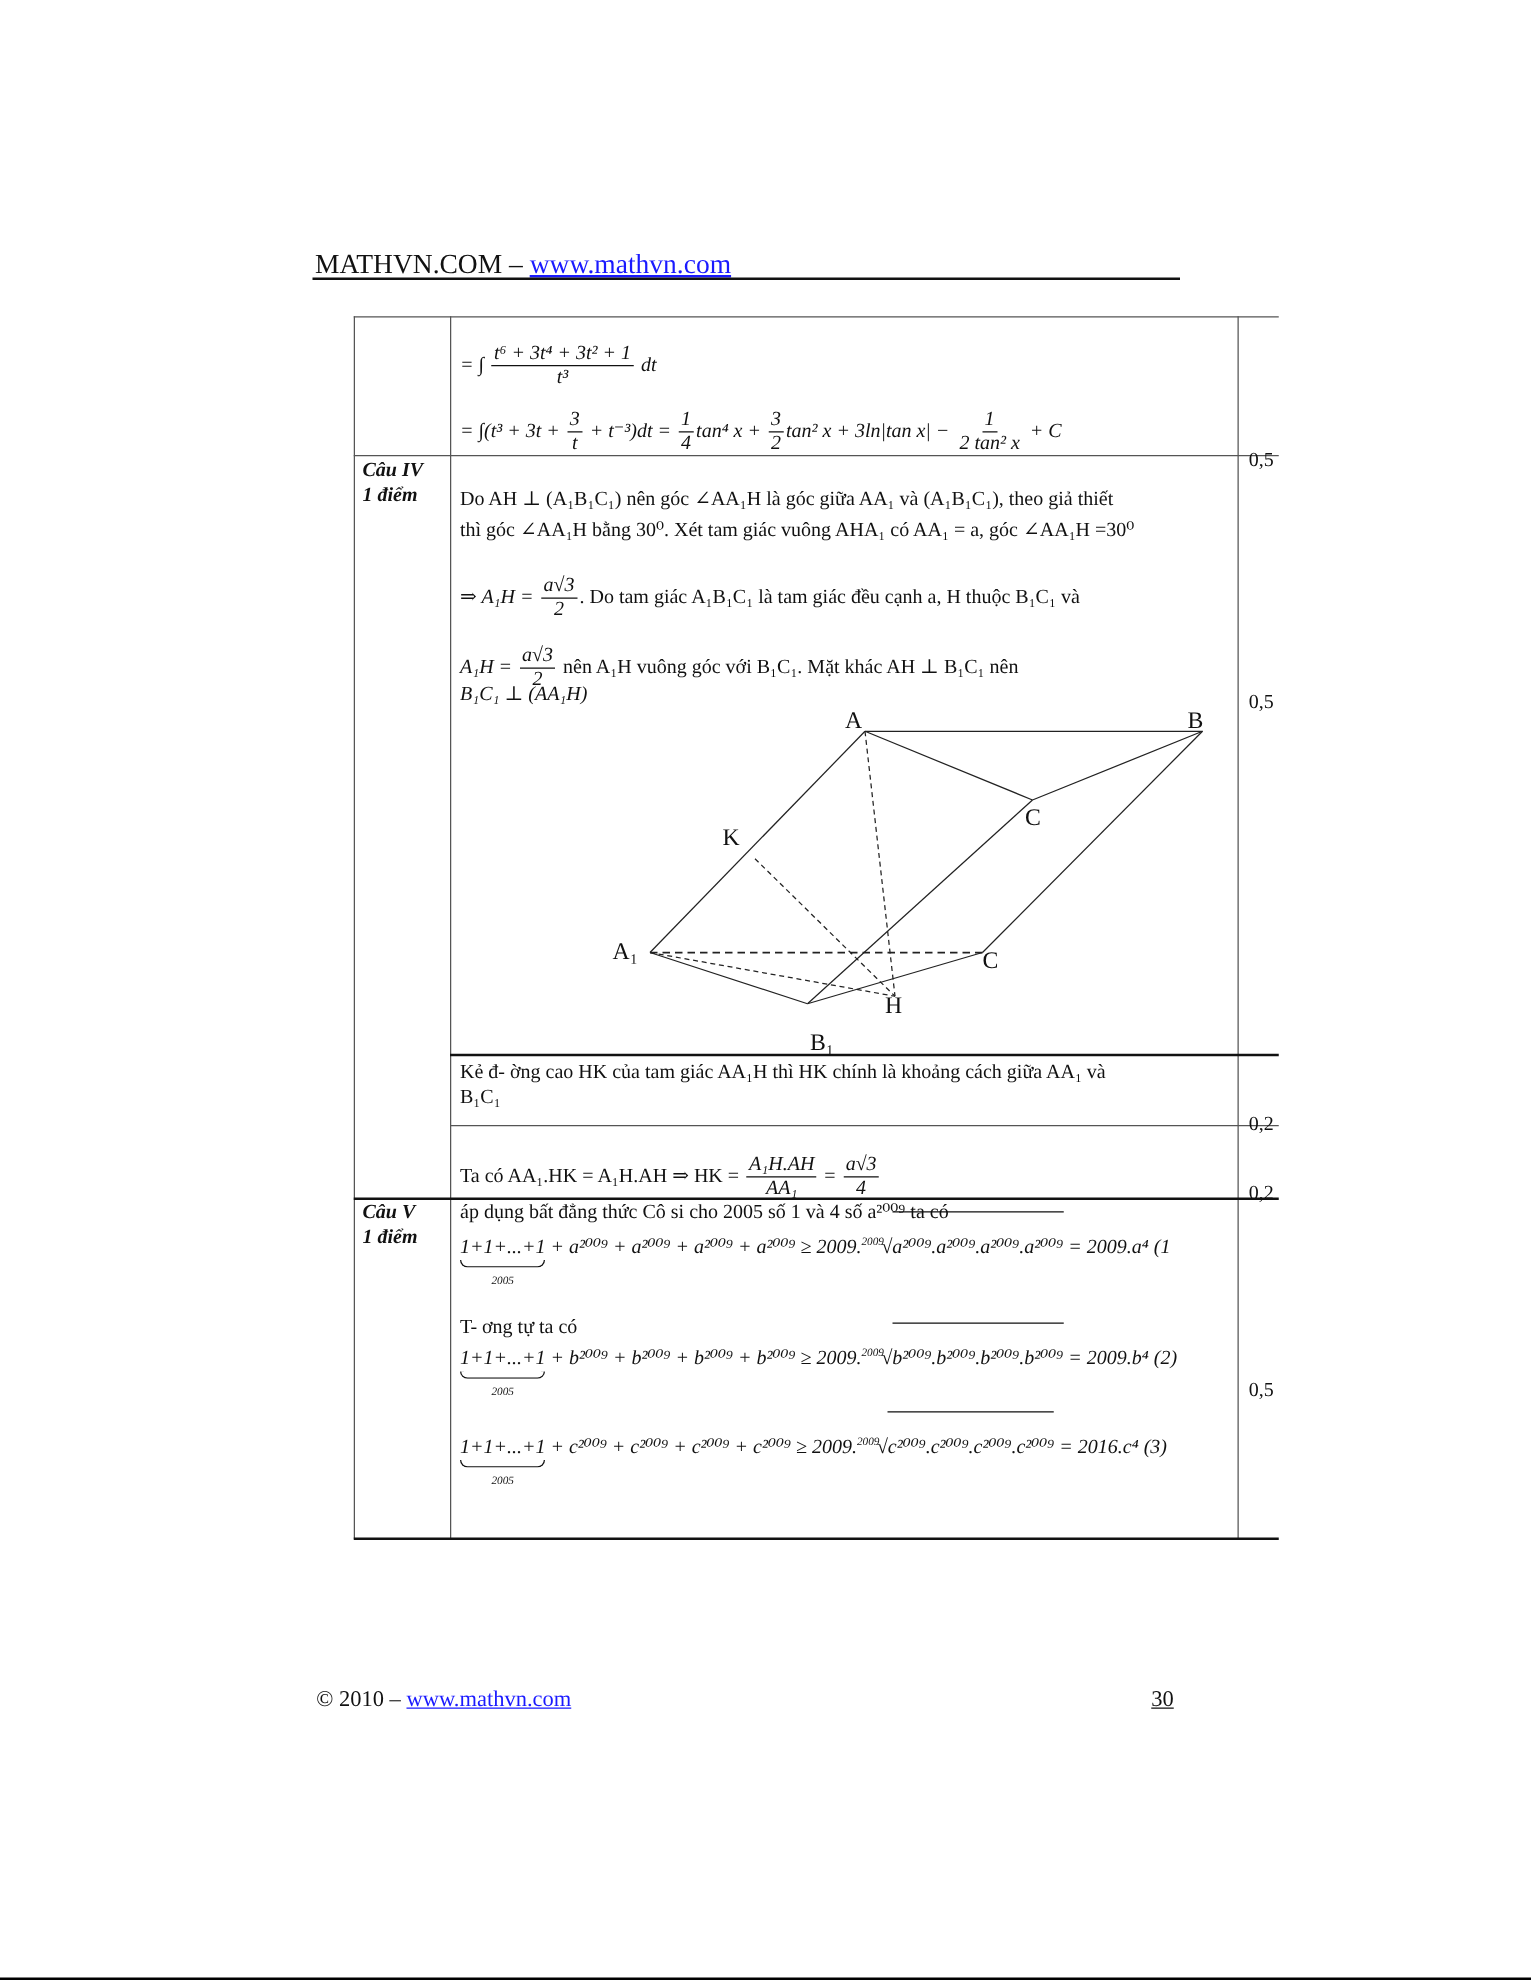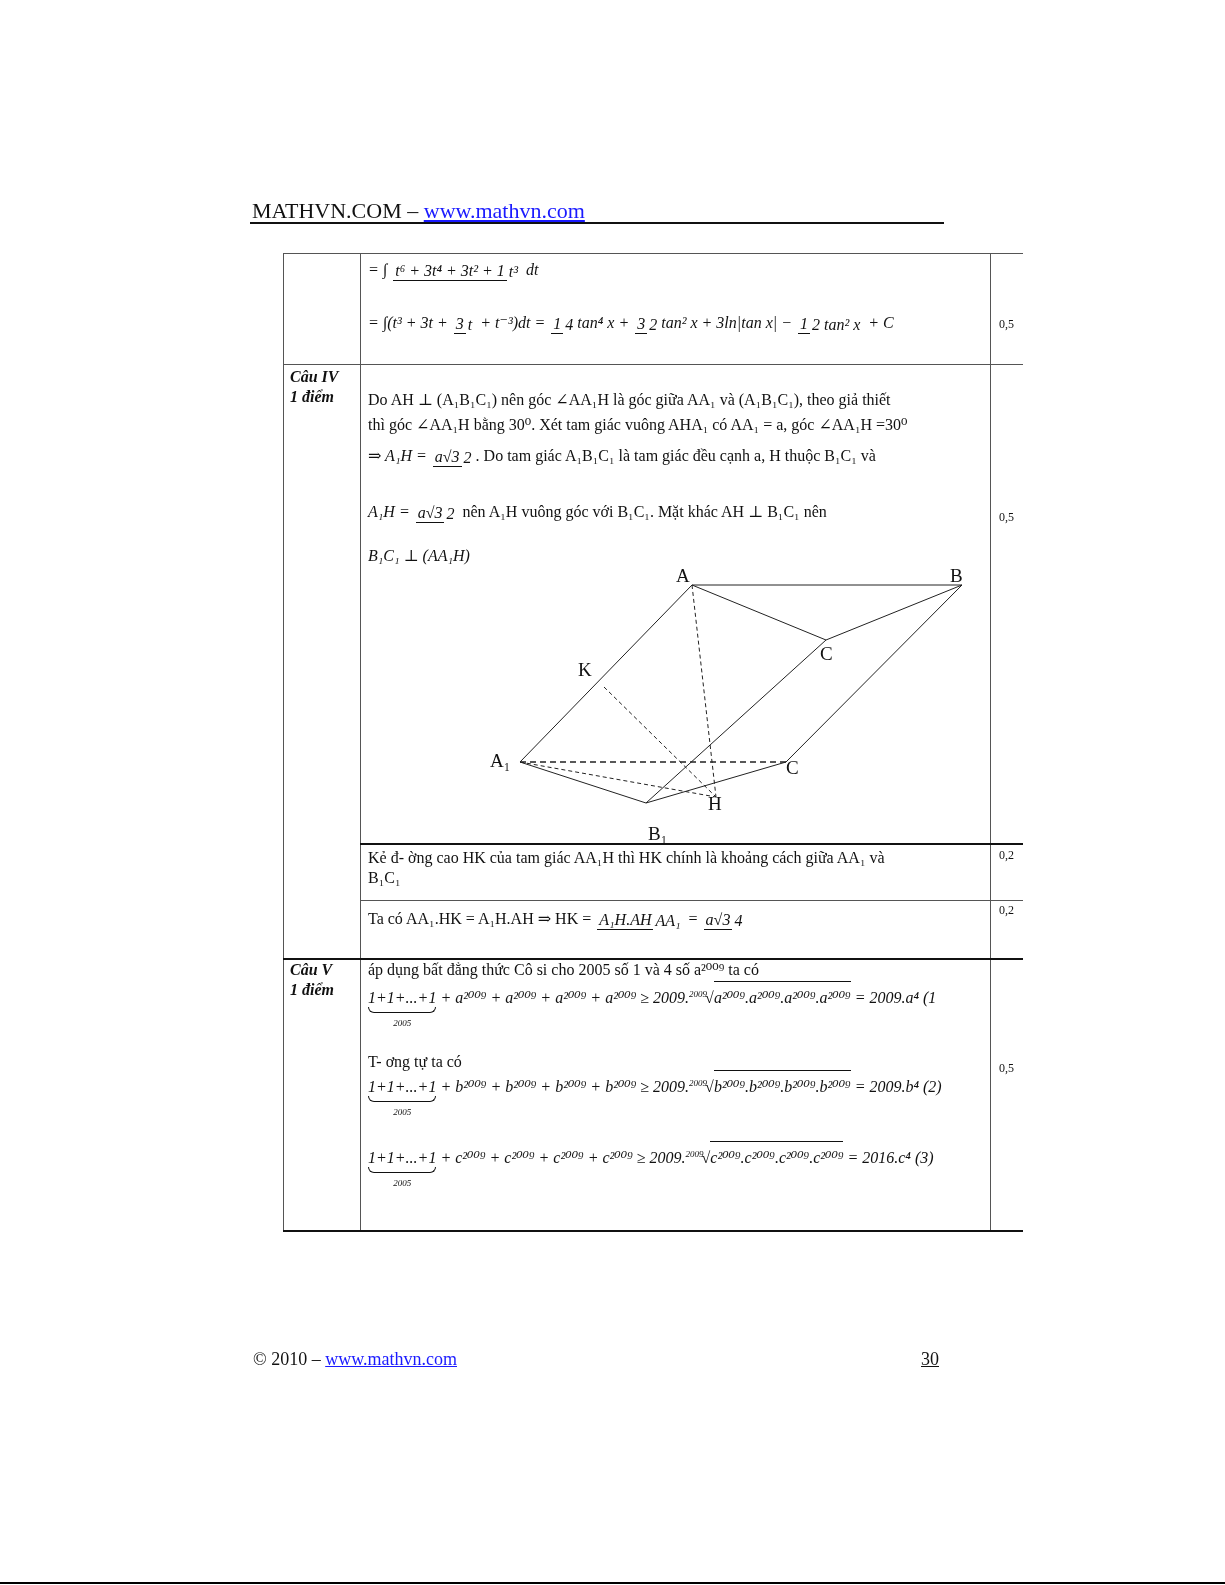--- a/index.html
+++ b/index.html
@@ -14,29 +14,29 @@
   .bottom-rule { left:0; top:1582px; width:1225px; height:2px; background:#000; }
 
   
   .vl { position:absolute; width:1px; background:#555; }
   .hl { position:absolute; height:1px; background:#555; }
   .hl.dark { background:#111; height:1.5px; }
 
   .t { position:absolute; font-size:16px; white-space:nowrap; line-height:1.2; }
   .i { font-style:italic; }
   .b { font-weight:bold; }
-  .frac { display:inline-flex; flex-direction:row; align-items:center; vertical-align:middle; margin:4px 2px; }
+  .frac { display:inline-flex; flex-direction:column; align-items:center; vertical-align:middle; margin:16px 2px; }
   .frac > .num { border-bottom:1px solid #111; padding:0 2px; line-height:1.15; }
   .frac > .den { padding:0 2px; line-height:1.15; }
-  .score { position:absolute; left:999px; font-size:12px; font-family:"Liberation Serif", serif; }
+  .score { position:absolute; left:999px; font-size:16px; font-family:"Liberation Serif", serif;margin-top:43px; }
   .ub { display:inline-block; position:relative; padding-bottom:12px; }
   .ub::after { content:""; position:absolute; left:0; right:0; bottom:6px; height:5px;
                border:1px solid #111; border-top:none; border-radius:0 0 6px 6px; }
   .ub .under { position:absolute; left:50%; transform:translateX(-50%); bottom:-10px; font-size:9px;margin-top:11px; }
-  .root { border-top:1px solid #111; padding-top:7px; }
+  .root { border-top:1px solid #111; padding-top:19px; }
   .rootidx { font-size:9px; vertical-align:super; margin-right:-2px; }
   svg text { font-family:"Liberation Serif", serif; font-size:19px; fill:#111; }
 </style>
 </head>
 <body>
 
 <div class="abs header">
   <span>MATHVN.COM – </span><a class="link">www.mathvn.com</a>
 </div>
 <div class="abs header-rule"></div>

